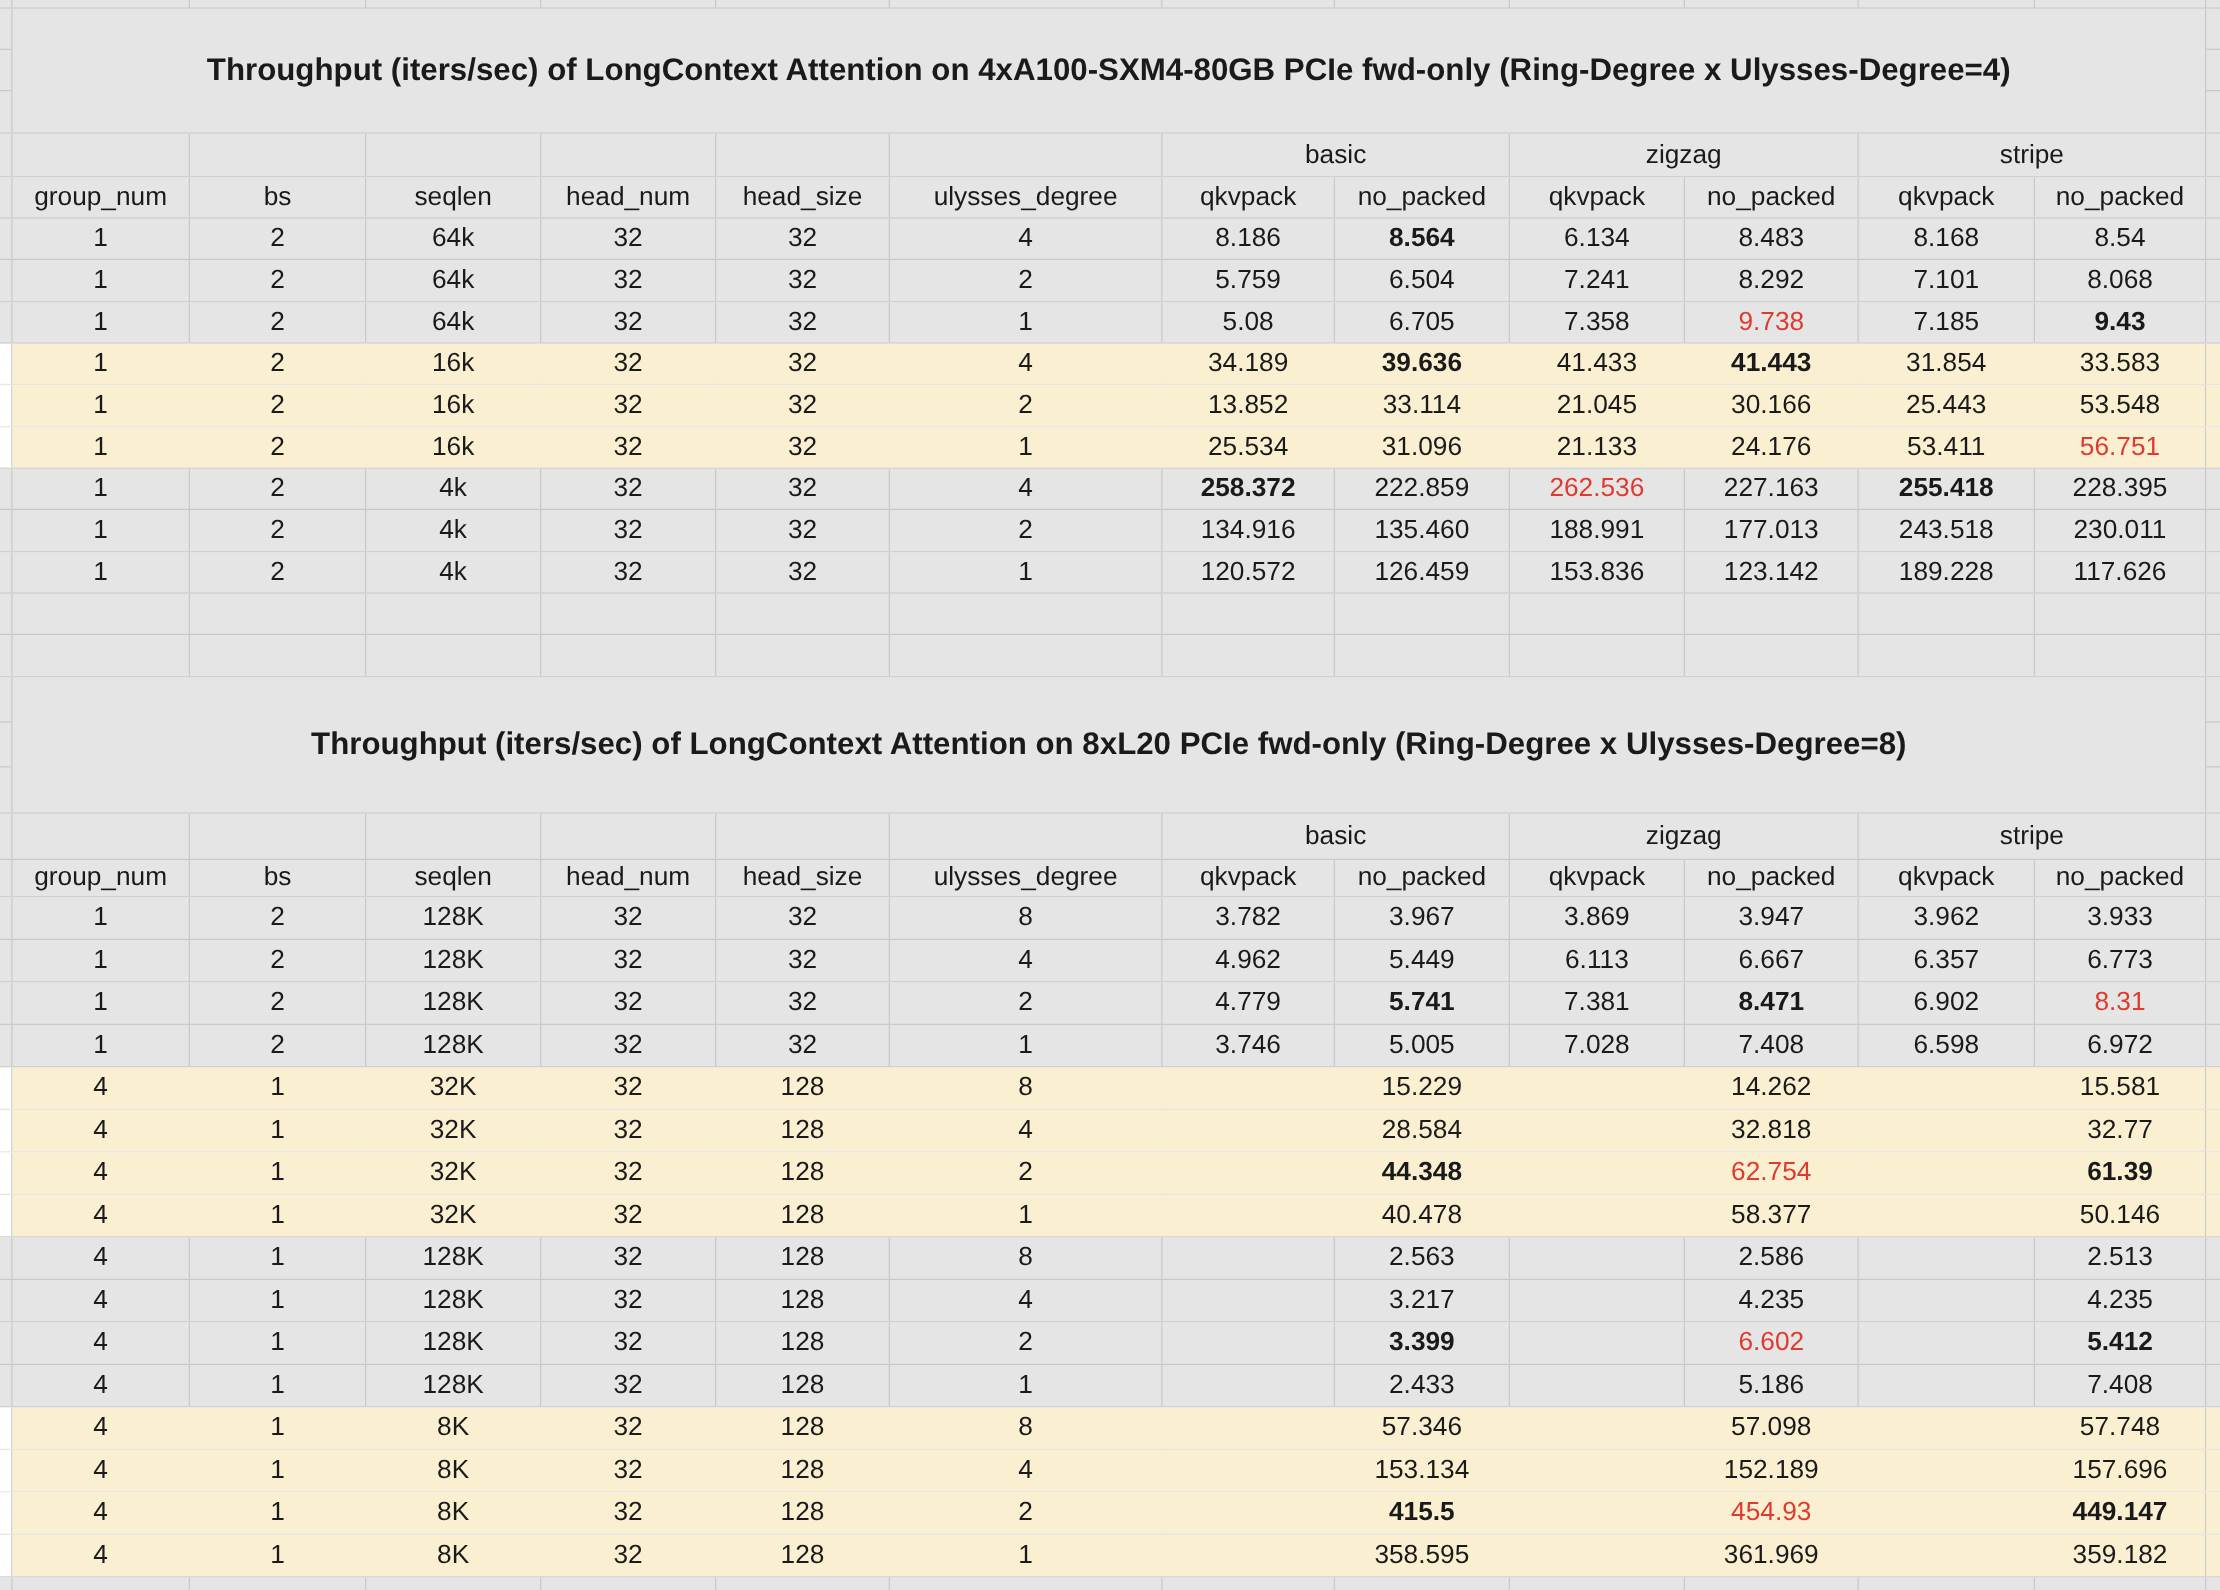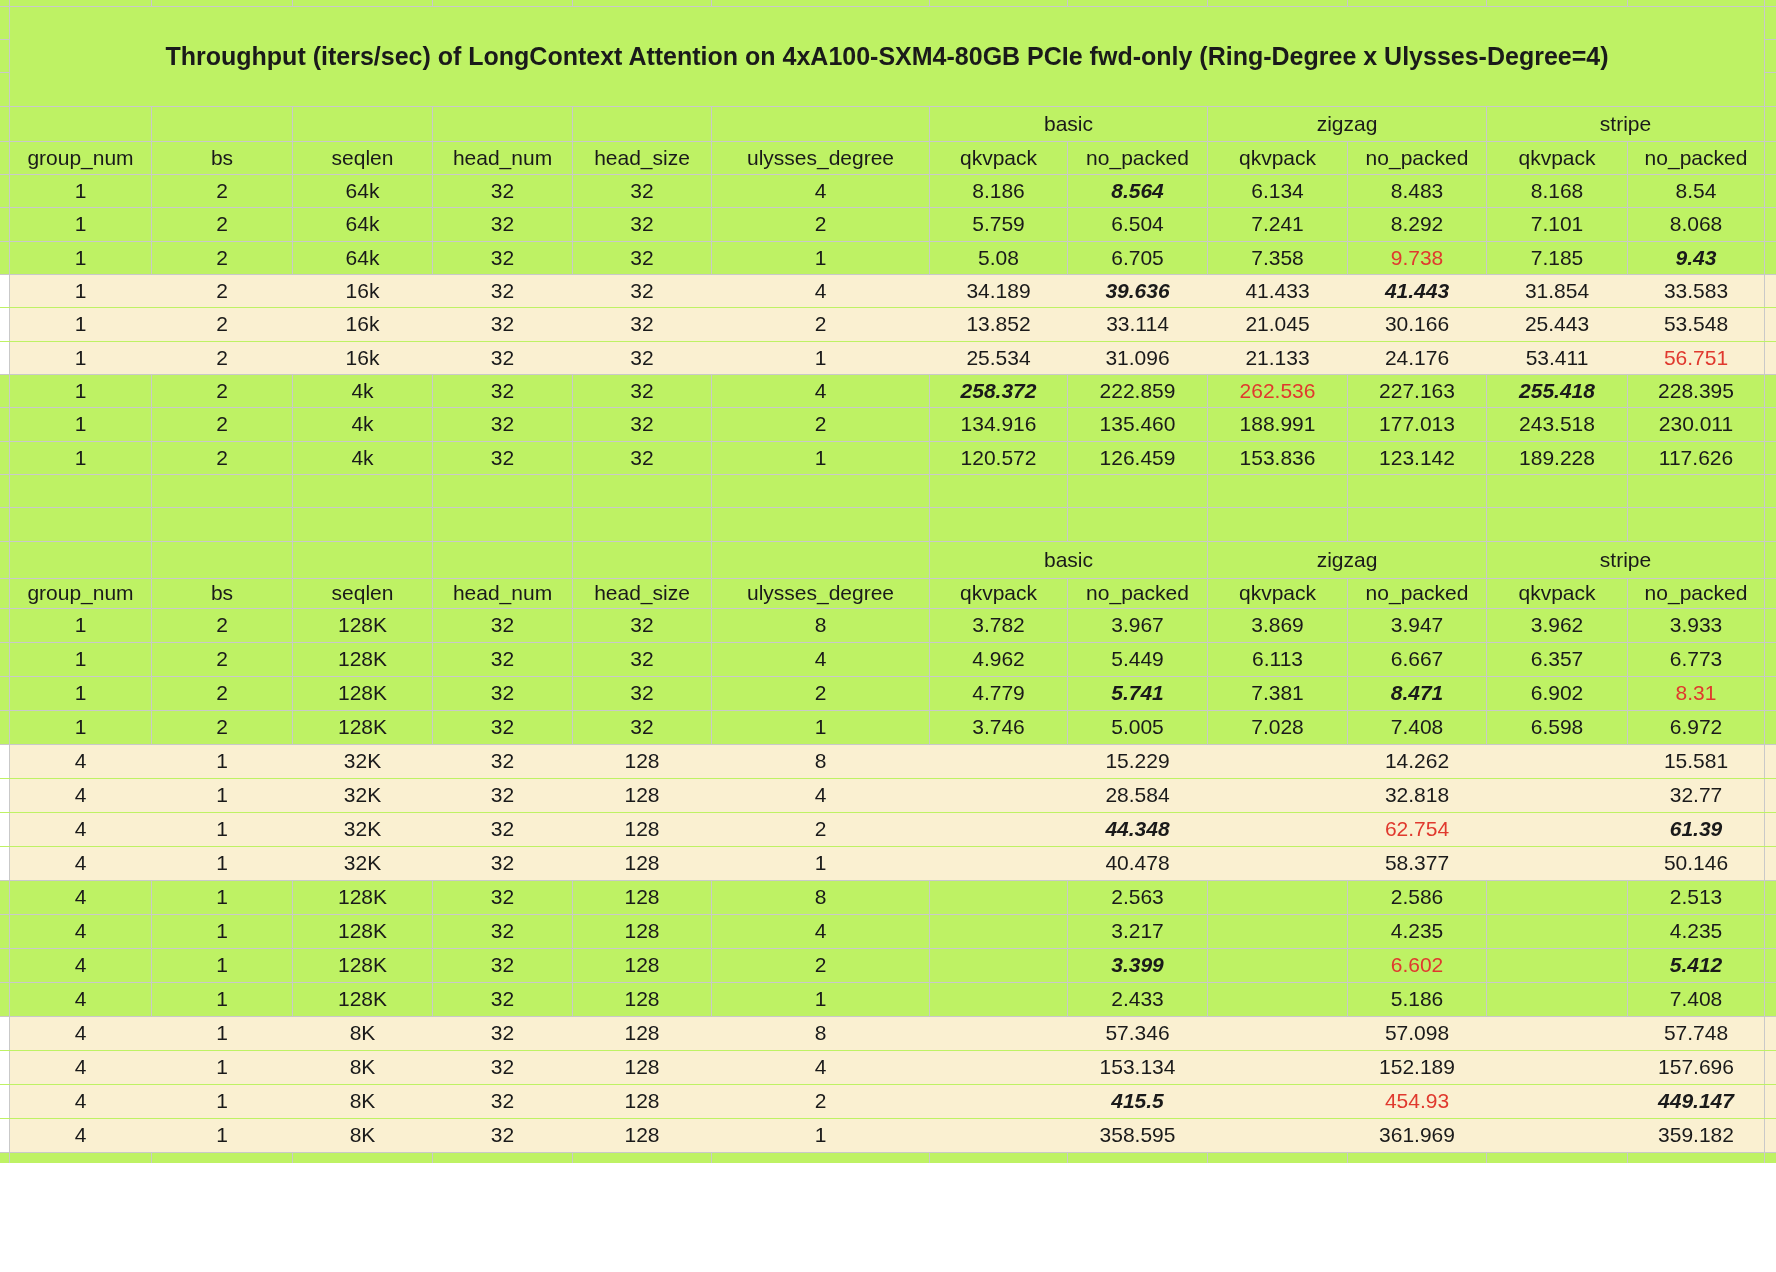--- a/index.html
+++ b/index.html
@@ -6,21 +6,21 @@
     --grid:#c9c9c9;
     --hl:#faf0d1;
     --red:#e0392e;
     --ink:#1a1a1a;
   }
   html,body{margin:0;padding:0;background:#fff;}
   .sheet{
     position:relative;width:1776px;height:1272px;background:#fff;overflow:hidden;
     font-family:"Liberation Sans",sans-serif;color:var(--ink);
   }
-  .row{display:flex;border-bottom:1px solid var(--grid);box-sizing:border-box;background:#bef264;}
+  .row{display:flex;border-bottom:1px solid var(--grid);box-sizing:border-box;background:#e5e5e5;}
   .cell{
     box-sizing:border-box;flex:0 0 auto;border-right:1px solid var(--grid);
     display:flex;align-items:center;justify-content:center;
     font-size:21px;white-space:nowrap;overflow:hidden;background:transparent;
   }
   
   .w-m{width:10px}
   .w-c1{width:142px}.w-c2{width:141px}.w-c3{width:140px}.w-c4{width:140px}.w-c5{width:139px}.w-c6{width:218px}
   .w-v1{width:138px}.w-v2{width:140px}.w-v3{width:140px}.w-v4{width:139px}.w-v5{width:141px}.w-v6{width:137px}
   .w-g1{width:278px}.w-g2{width:279px}.w-g3{width:278px}
@@ -46,21 +46,21 @@
     background-size:100% 1px,100% 1px;
     background-position:0 33%,0 66%;
     background-repeat:no-repeat,no-repeat;
   }
   
   .hl .cell{background:var(--hl);border-right-color:transparent;}
   .hl .cell.w-m{background:#fff;border-right-color:var(--grid);}
   .hl .cell.w-v6{border-right-color:var(--grid);}
   .hl{border-bottom-color:transparent;}
   .hl.hl-last{border-bottom-color:var(--grid);}
-  .bold{font-weight:700;font-style:italic;}
+  .bold{font-weight:700;}
   .red{color:var(--red);font-weight:400;}
 </style>
 </head>
 <body>
 
 <div class="sheet">
 
   <div class="row h-top">
       <div class="cell w-m"></div>
       <div class="cell w-c1"></div>
@@ -288,20 +288,25 @@
       <div class="cell w-c6"></div>
       <div class="cell w-v1"></div>
       <div class="cell w-v2"></div>
       <div class="cell w-v3"></div>
       <div class="cell w-v4"></div>
       <div class="cell w-v5"></div>
       <div class="cell w-v6"></div>
       <div class="cell w-s"></div>
     </div>
 
+  <div class="row h-title2">
+    <div class="cell w-m band-side"></div>
+    <div class="cell w-title title-cell">Throughput (iters/sec) of LongContext Attention on 8xL20 PCIe fwd-only (Ring-Degree x Ulysses-Degree=8)</div>
+    <div class="cell w-s band-side"></div>
+  </div>
 
   <div class="row h-group2">
     <div class="cell w-m"></div>
     <div class="cell w-c1"></div>
     <div class="cell w-c2"></div>
     <div class="cell w-c3"></div>
     <div class="cell w-c4"></div>
     <div class="cell w-c5"></div>
     <div class="cell w-c6"></div>
     <div class="cell w-g1">basic</div>

